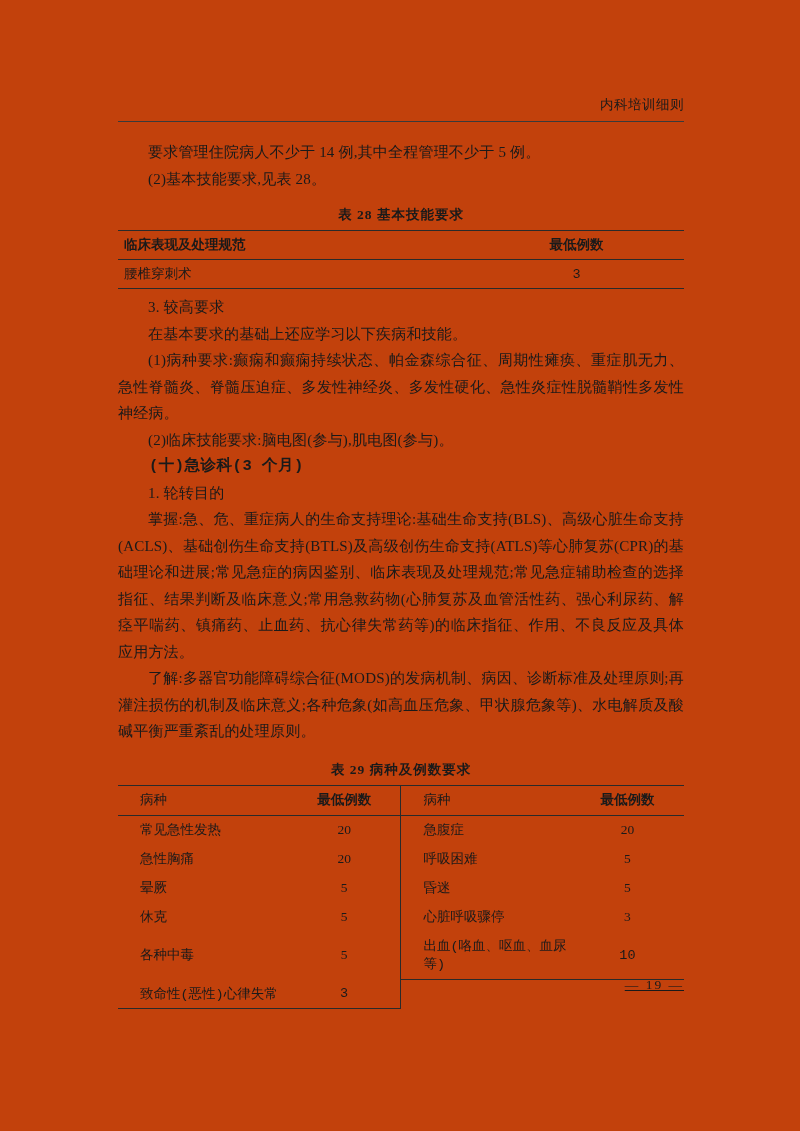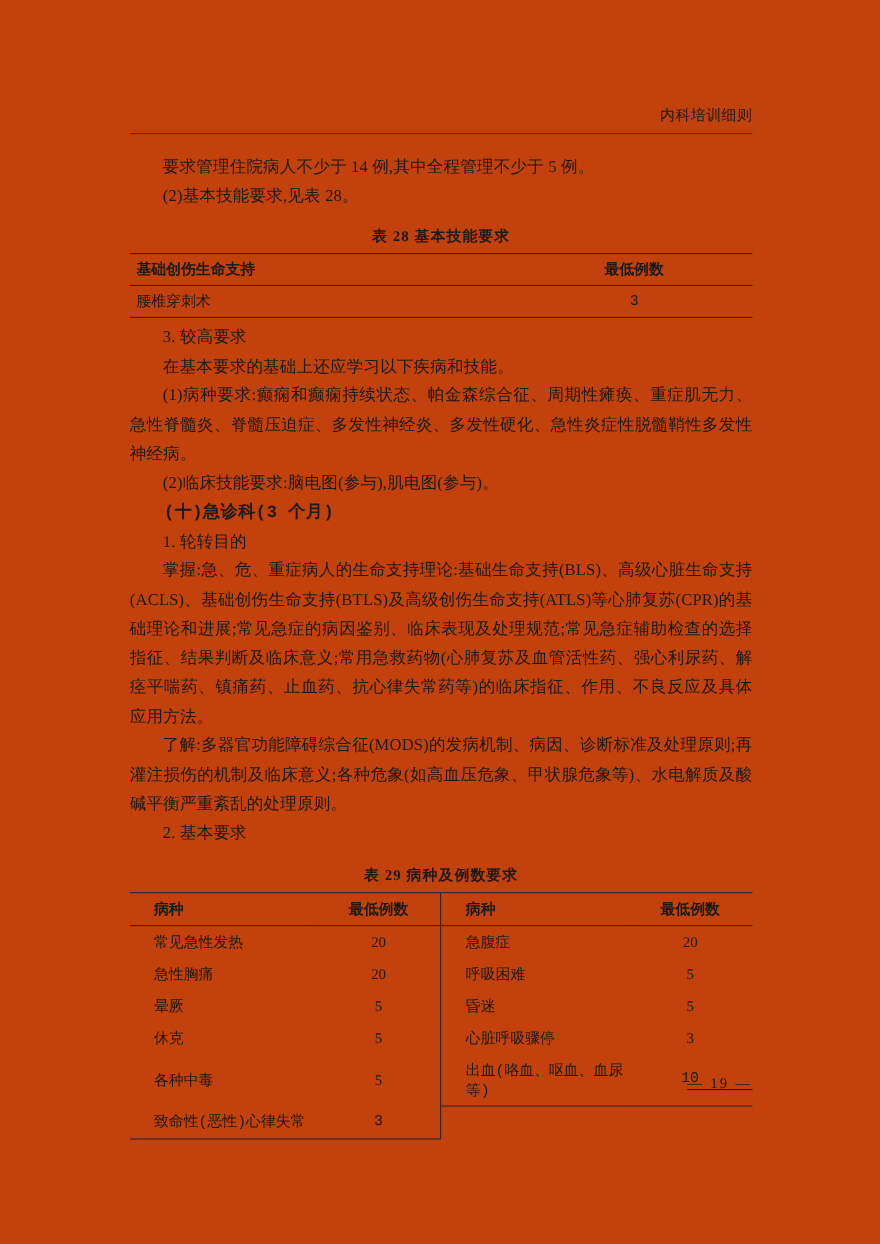--- a/index.html
+++ b/index.html
@@ -109,21 +109,21 @@
     border-left: 0.9px solid #2a2a2a;
   }
   table.diseases .cell-name {
     text-align: left;
     padding-left: 22px !important;
   }
   table.diseases .cell-num {
     text-align: center;
   }
   table.diseases th.cell-name {
-    font-weight: bold;
+    font-weight: normal;
   }
   table.diseases th.cell-num {
     font-weight: bold;
   }
   .page-number {
     position: absolute;
     right: 116px;
     bottom: 138px;
     font-size: 13.5px;
     letter-spacing: 2px;
@@ -142,21 +142,21 @@
     <div class="body-text">
       <p class="indent2 first-para">要求管理住院病人不少于 14 例,其中全程管理不少于 5 例。</p>
       <p class="indent2">(2)基本技能要求,见表 28。</p>
     </div>
 
     <div class="table-block">
       <div class="table-caption">表 28   基本技能要求</div>
       <table class="skills">
         <thead>
           <tr>
-            <th class="th-left rule-top rule-mid" style="width:62%">基础创伤生命支持</th>
+            <th class="th-left rule-top rule-mid" style="width:62%">临床表现及处理规范</th>
             <th class="th-center rule-top rule-mid" style="width:38%">最低例数</th>
           </tr>
         </thead>
         <tbody>
           <tr>
             <td class="td-left rule-mid rule-bot">腰椎穿刺术</td>
             <td class="td-center rule-mid rule-bot">3</td>
           </tr>
         </tbody>
       </table>
@@ -164,21 +164,20 @@
 
     <div class="body-text" style="margin-top:5px">
       <p class="indent2">3. 较高要求</p>
       <p class="indent2">在基本要求的基础上还应学习以下疾病和技能。</p>
       <p class="indent2">(1)病种要求:癫痫和癫痫持续状态、帕金森综合征、周期性瘫痪、重症肌无力、急性脊髓炎、脊髓压迫症、多发性神经炎、多发性硬化、急性炎症性脱髓鞘性多发性神经病。</p>
       <p class="indent2">(2)临床技能要求:脑电图(参与),肌电图(参与)。</p>
       <p class="sect-head">(十)急诊科(3 个月)</p>
       <p class="indent2">1. 轮转目的</p>
       <p class="indent2">掌握:急、危、重症病人的生命支持理论:基础生命支持(BLS)、高级心脏生命支持(ACLS)、基础创伤生命支持(BTLS)及高级创伤生命支持(ATLS)等心肺复苏(CPR)的基础理论和进展;常见急症的病因鉴别、临床表现及处理规范;常见急症辅助检查的选择指征、结果判断及临床意义;常用急救药物(心肺复苏及血管活性药、强心利尿药、解痉平喘药、镇痛药、止血药、抗心律失常药等)的临床指征、作用、不良反应及具体应用方法。</p>
       <p class="indent2">了解:多器官功能障碍综合征(MODS)的发病机制、病因、诊断标准及处理原则;再灌注损伤的机制及临床意义;各种危象(如高血压危象、甲状腺危象等)、水电解质及酸碱平衡严重紊乱的处理原则。</p>
-      <p class="indent2">2. 基本要求</p>
     </div>
 
     <div class="table-block" style="margin-top:16px">
       <div class="table-caption">表 29   病种及例数要求</div>
       <table class="diseases">
         <thead>
           <tr>
             <th class="cell-name rule-top rule-mid" style="width:30%">病种</th>
             <th class="cell-num rule-top rule-mid" style="width:20%">最低例数</th>
             <th class="cell-name rule-top rule-mid colsep" style="width:30%">病种</th>

